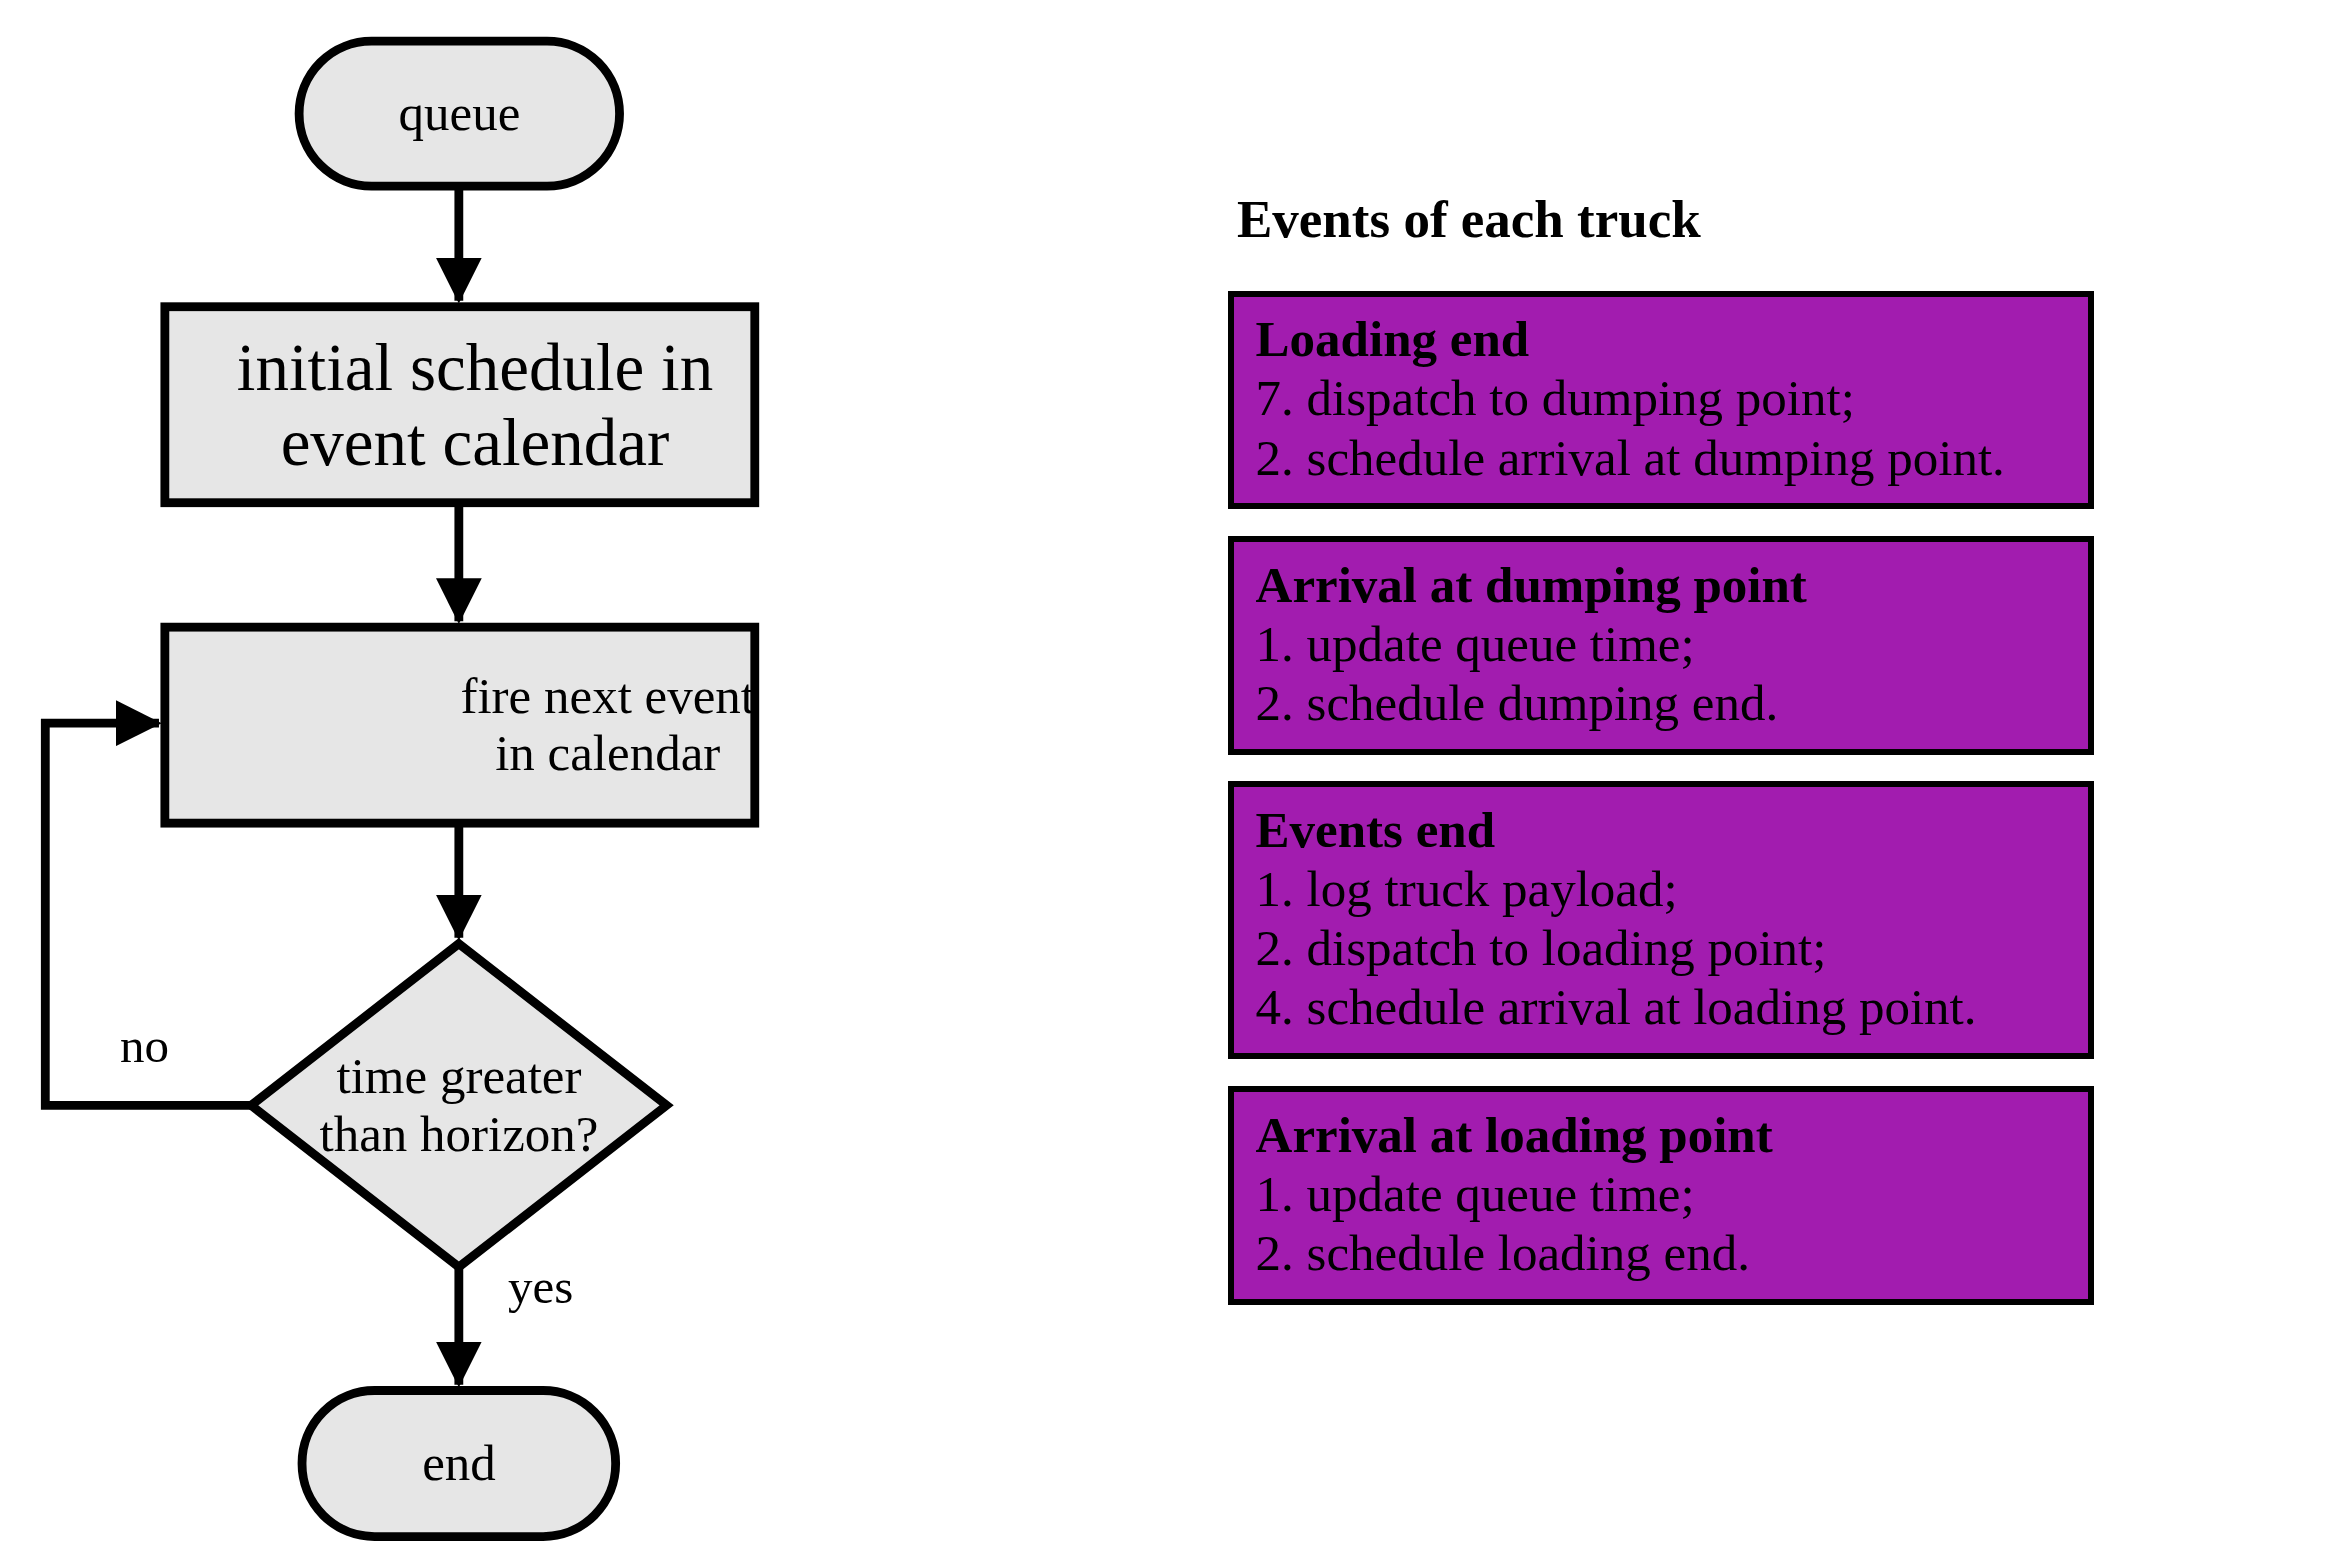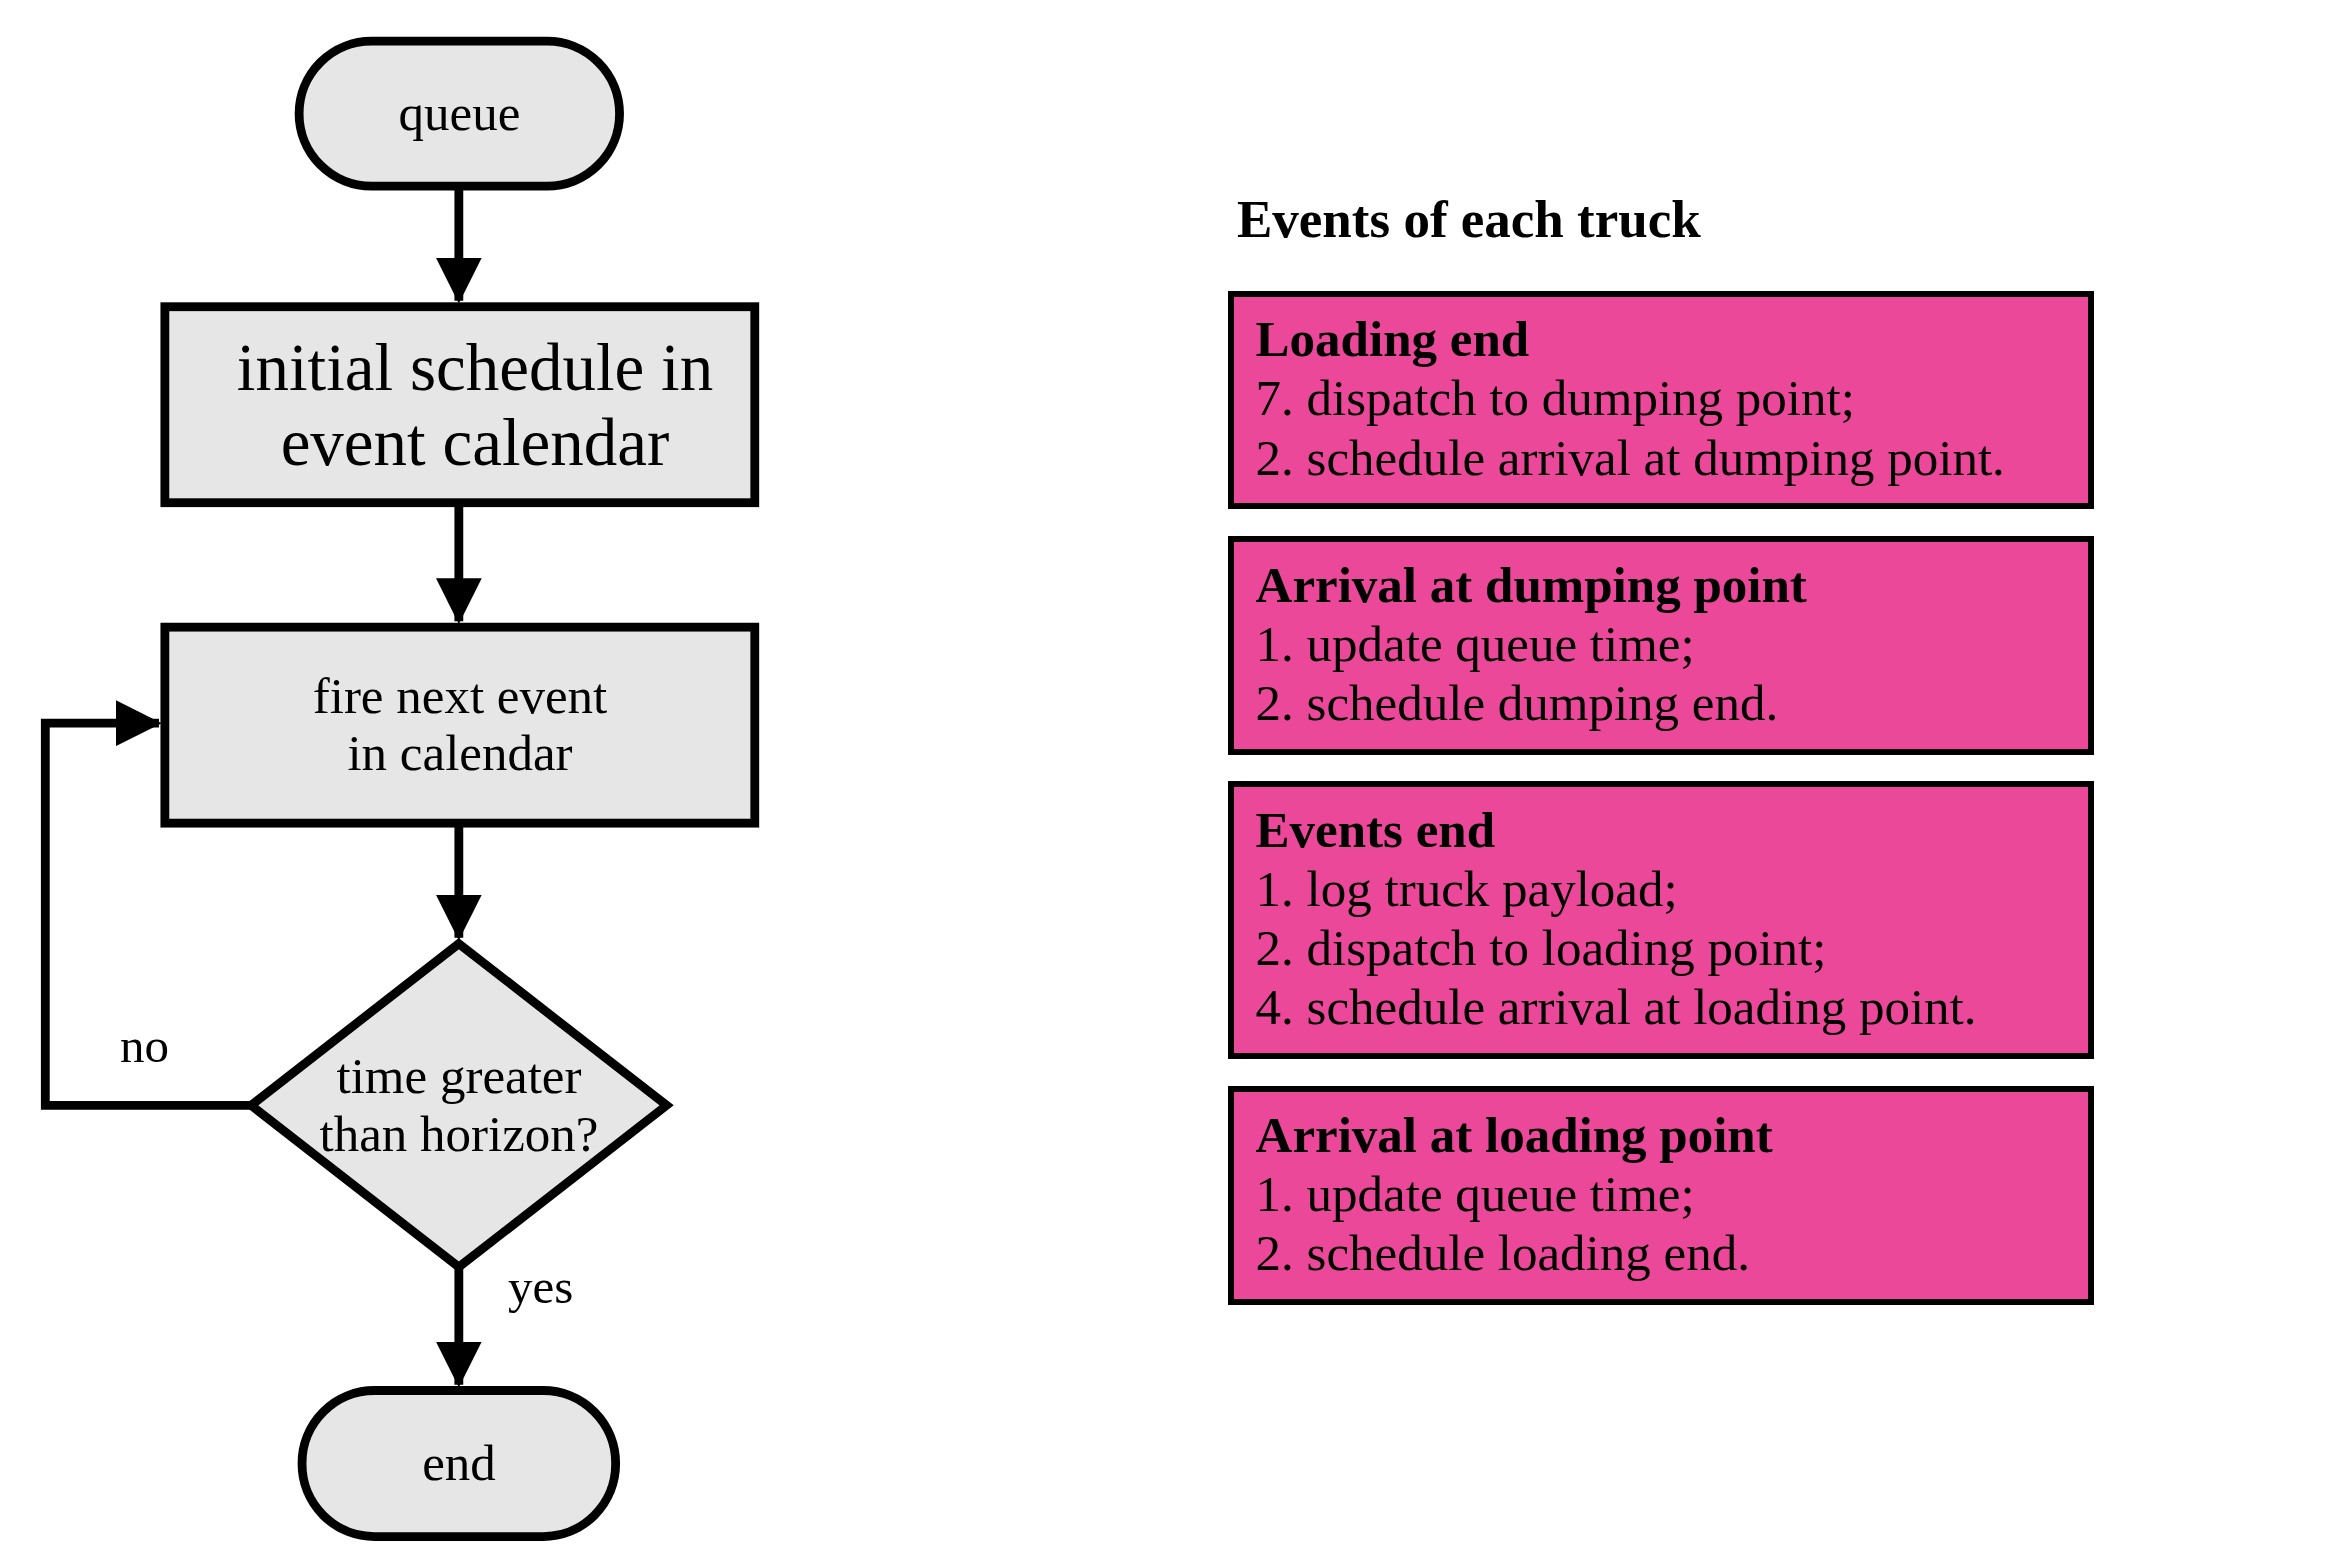--- a/index.html
+++ b/index.html
@@ -11,34 +11,34 @@
   #flow-svg{position:absolute;left:0;top:0;width:804px;height:1563px;}
 
   .node-text{
     position:absolute;display:flex;align-items:center;justify-content:center;
     text-align:center;line-height:1.12;pointer-events:none;
   }
   .node-text span{display:block;}
 
   #start-label{left:299px;top:41px;width:321px;height:145px;font-size:51px;}
   #box1-label{left:180px;top:307px;width:590px;height:196px;font-size:67px;}
-  #box2-label{left:165px;top:627px;width:590px;height:196px;font-size:51px;}
+  #box2-label{left:165px;top:627px;width:590px;height:196px;font-size:51px;justify-content:flex-end;}
   #diamond-label{left:251px;top:990px;width:416px;height:231px;font-size:51px;}
   #end-label{left:302px;top:1391px;width:314px;height:146px;font-size:51px;align-items:center;}
 
   .edge-label{position:absolute;font-size:49px;line-height:1;}
   #label-no{left:120px;top:1021px;}
   #label-yes{left:508px;top:1262px;}
 
   
   #panel{position:absolute;left:1228px;top:192px;width:1078px;}
   #panel-title{font-size:53px;font-weight:bold;line-height:1.05;margin:0 0 43px 9px;}
 
   .event-box{
-    background:#ec4899;border:6.9px solid #000;box-sizing:border-box;
+    background:#a21caf;border:6.9px solid #000;box-sizing:border-box;
     width:866px;padding:13.7px 0 15.7px 21.6px;margin-bottom:26.5px;
   }
   .event-box:last-child{margin-bottom:0;}
   .event-title{font-size:51px;font-weight:bold;line-height:1.16;}
   .event-step{font-size:51px;line-height:1.16;white-space:nowrap;}
 </style>
 </head>
 <body>
 
 <div id="root">

